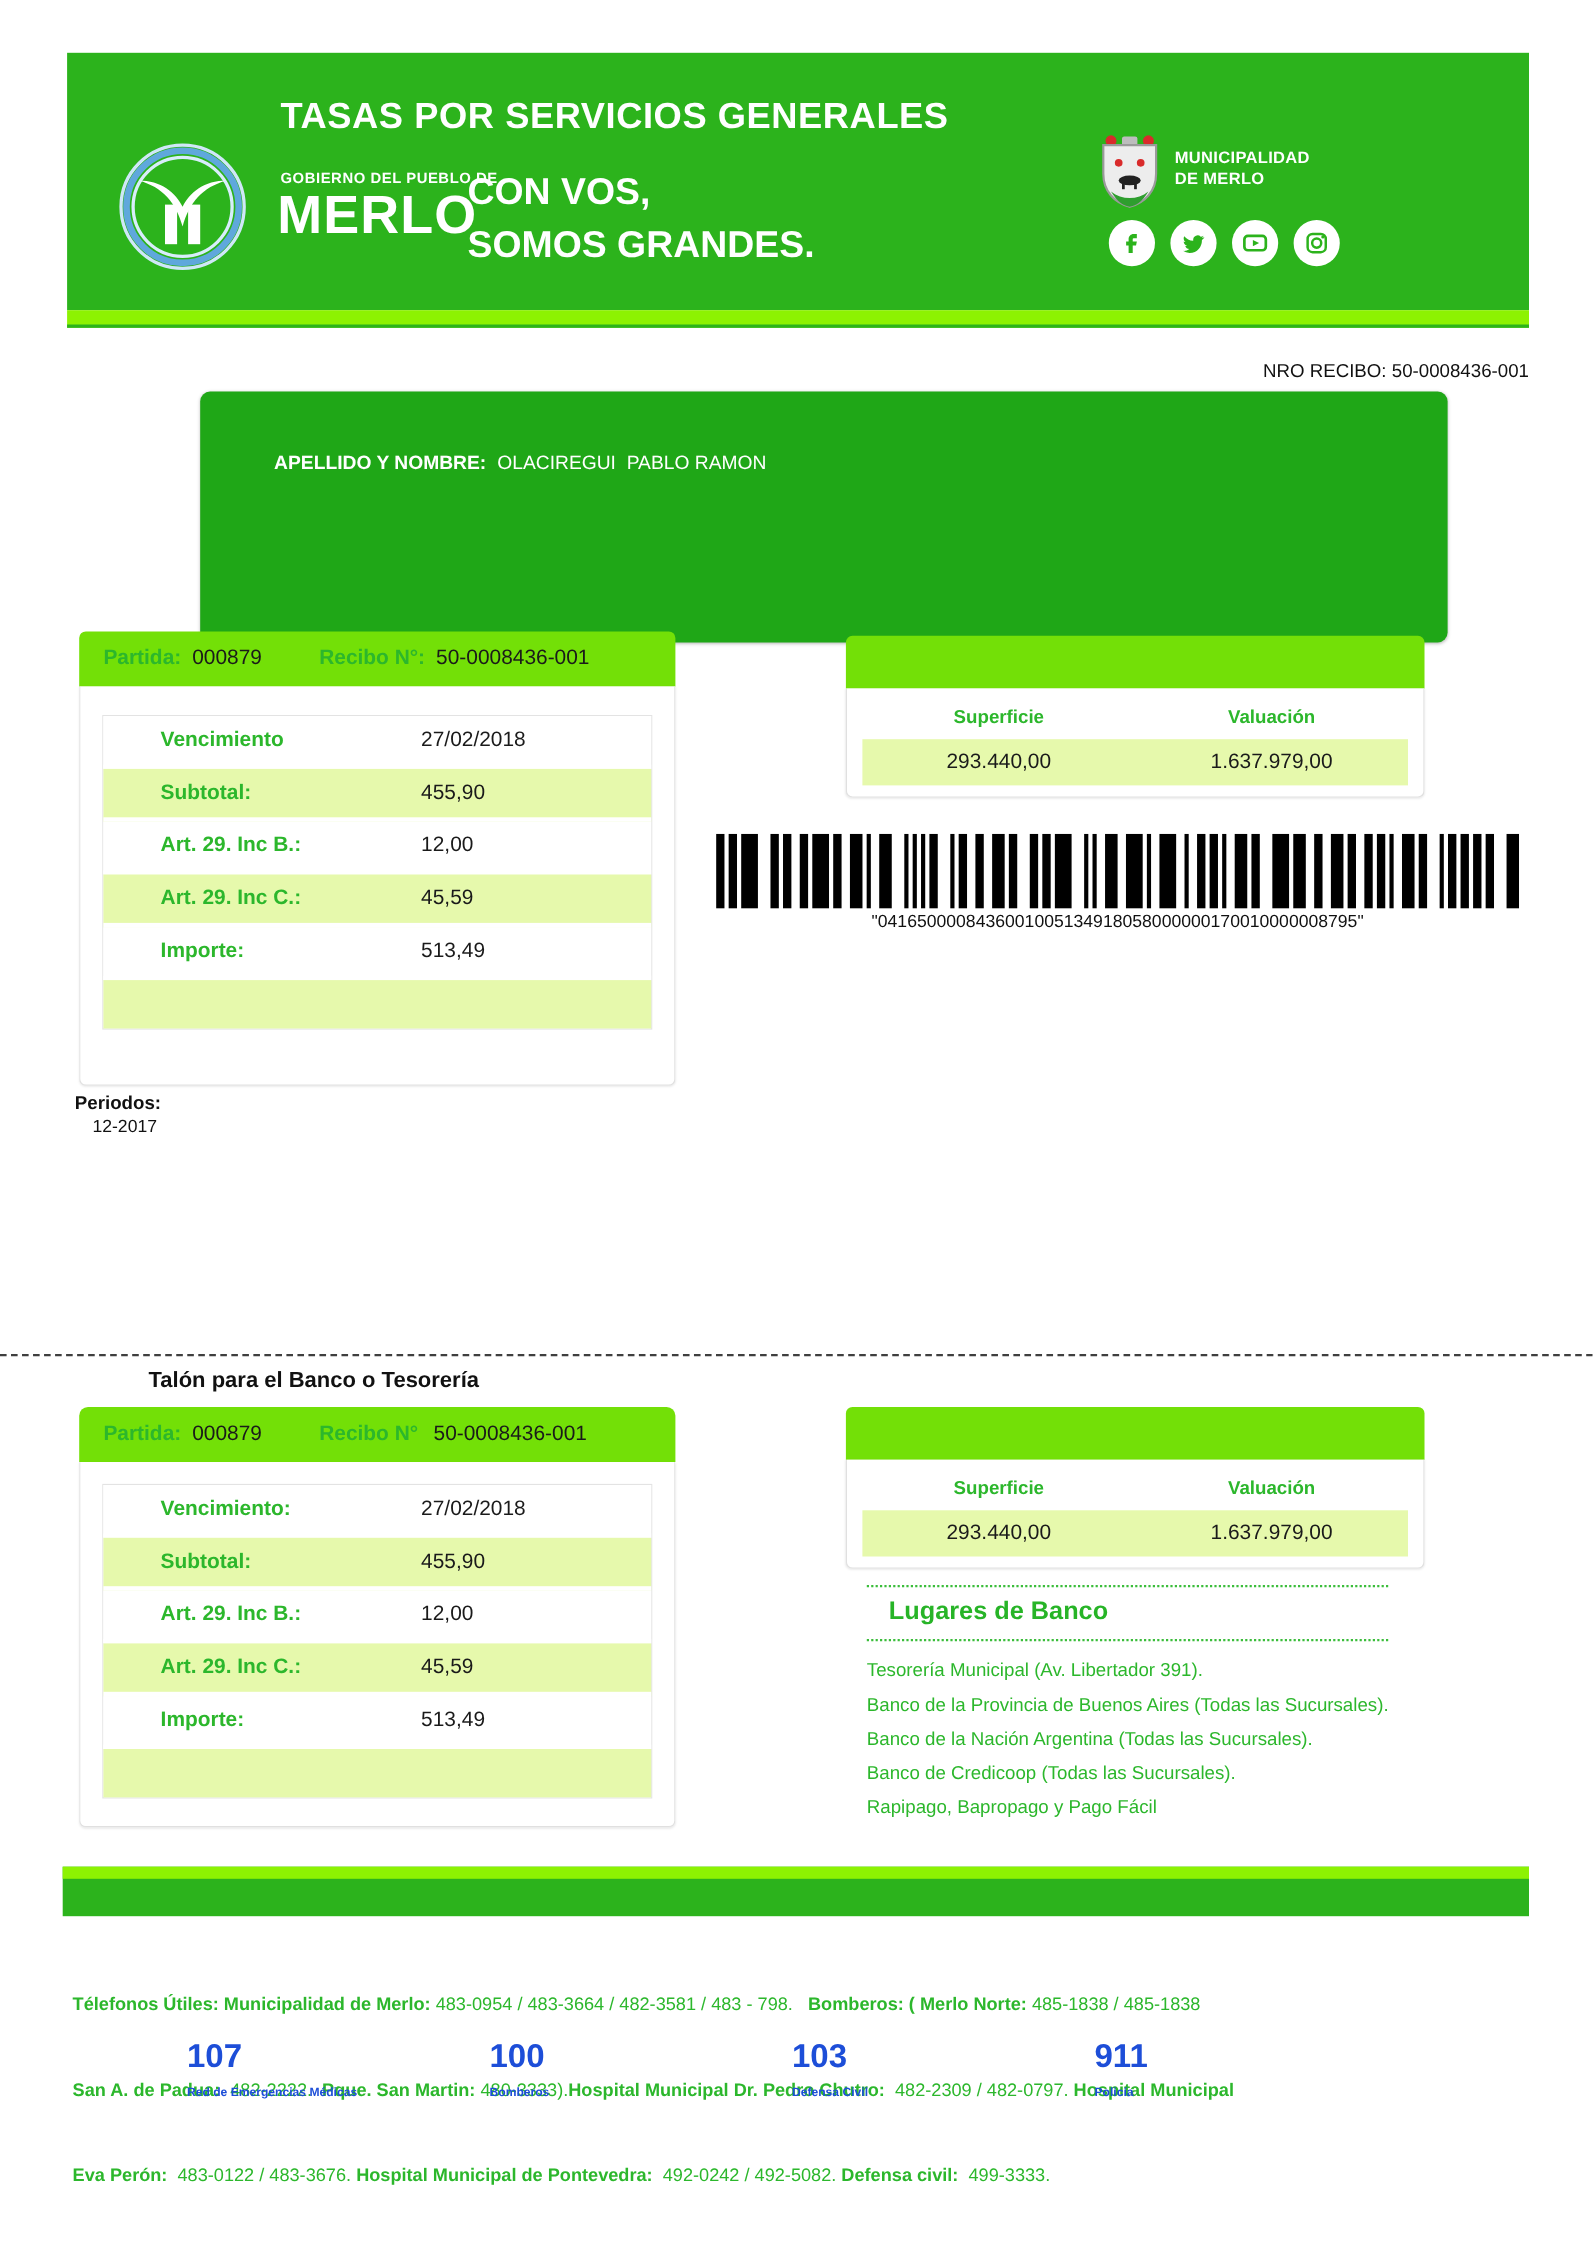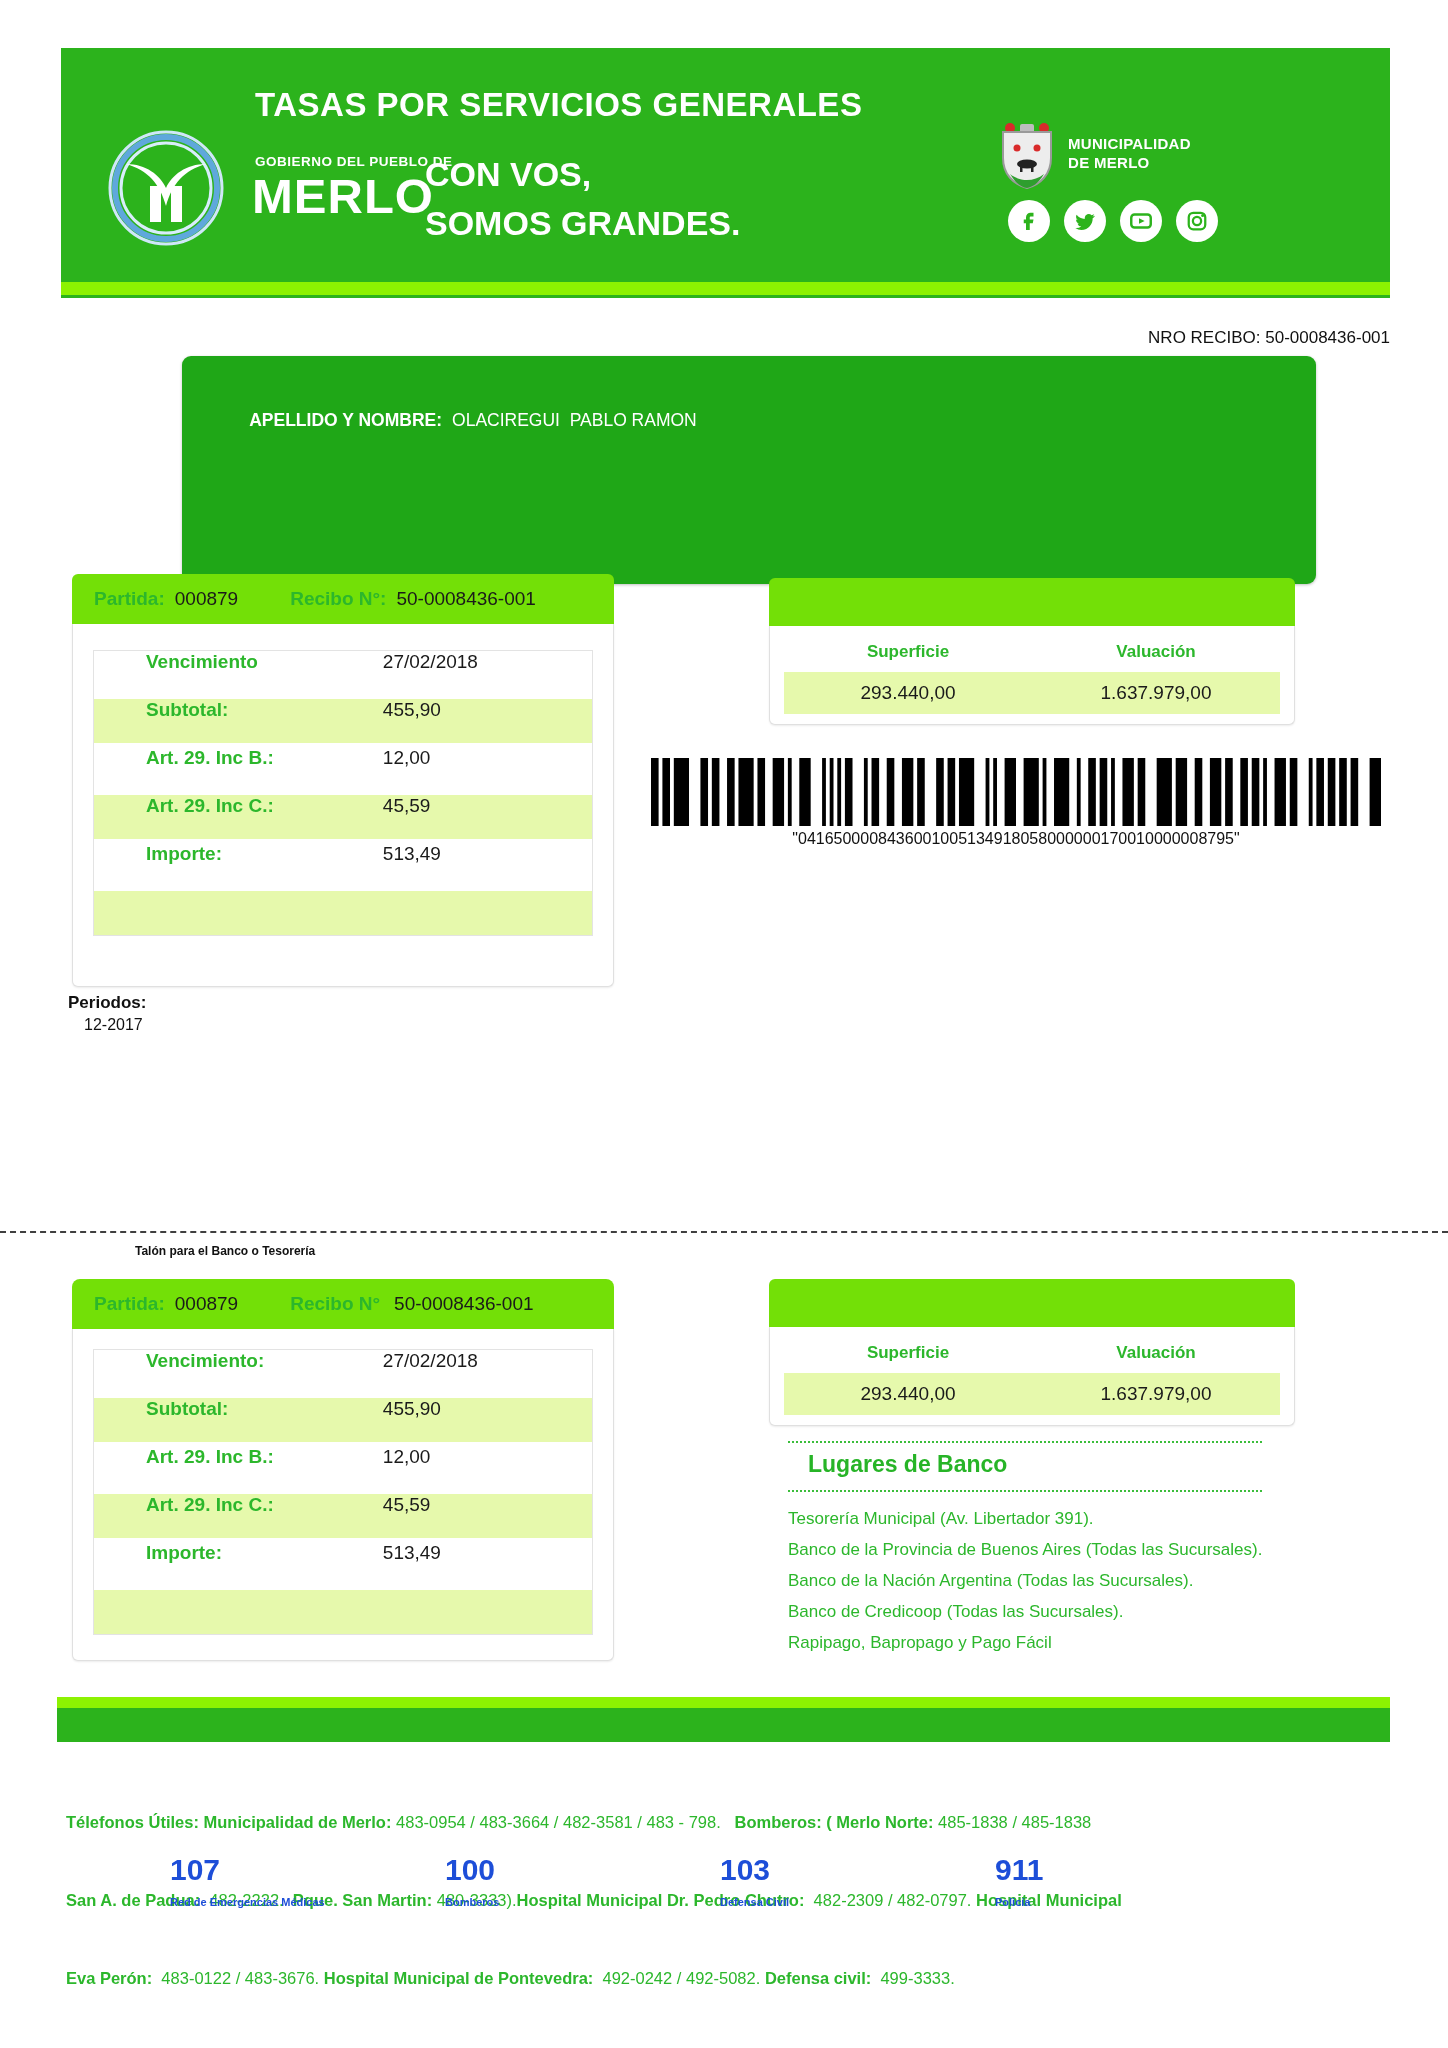--- a/index.html
+++ b/index.html
@@ -28,41 +28,41 @@
   .name-line{position:absolute;left:38px;top:33px;color:#fff;font-size:17.5px;white-space:pre-wrap;}
   .name-line .lbl{font-weight:bold;margin-right:10px;}
 
   
   .lime-bar{background:#73e007;border-radius:6px 6px 0 0;display:flex;align-items:center;font-size:19px;}
   .lime-bar .glabel{color:#2cb72c;font-weight:bold;}
   .lime-bar .gval{color:#1a1a1a;}
   .card{background:#fff;border:1px solid #e0e0e0;border-top:none;border-radius:0 0 6px 6px;
         box-shadow:0 1px 2px rgba(0,0,0,.08);}
   .rt{border:1px solid #e3e3e3;}
-  .rt-row{height:44px;display:flex;align-items:flex-start;border-bottom:4px solid #fff;background:#fff;}
+  .rt-row{height:44px;display:flex;align-items:center;border-bottom:4px solid #fff;background:#fff;}
   .rt-row:last-child{border-bottom:none;}
   .rt-row.alt{background:#e6f9ac;}
   .rt-label{flex:0 0 58%;padding-left:52px;box-sizing:border-box;color:#2cb72c;font-weight:bold;font-size:19px;}
   .rt-value{font-size:19px;color:#1a1a1a;}
 
   .val-headers{display:flex;margin:16px 14px 0 14px;}
   .val-headers div{flex:1;text-align:center;color:#2cb72c;font-weight:bold;font-size:17px;}
   .val-row{display:flex;margin:10px 14px 0 14px;background:#e6f9ac;height:42px;align-items:center;}
   .val-row div{flex:1;text-align:center;font-size:19px;color:#1a1a1a;}
 
   .periodos-label{left:68px;top:993px;font-size:17px;font-weight:bold;color:#111;}
   .periodos-value{left:84px;top:1016px;font-size:16px;color:#111;}
 
   .barcode{left:651px;top:758px;width:730px;height:68px;}
   .barcode svg rect{fill:#000;}
   .barcode-text{left:651px;top:830px;width:730px;text-align:center;font-size:16px;color:#111;}
 
   
   .divider{left:0px;top:1231px;width:1448px;border-top:2px dashed #3f3f3f;}
-  .talon-title{left:135px;top:1244px;font-size:12px;font-weight:bold;color:#111;}
+  .talon-title{left:135px;top:1244px;font-size:20px;font-weight:bold;color:#111;}
 
   .dotted{border-top:2px dotted #3bbd3b;}
   .lugares-title{left:808px;top:1451px;color:#27b427;font-size:23px;font-weight:bold;}
   .lugares-list{left:788px;top:1503px;width:560px;color:#2cb72c;font-size:17px;line-height:31px;}
 
   
   .footer-bar{left:57px;top:1697px;width:1333px;height:34px;background:#2cb31c;border-top:11px solid #8df202;}
   .phones{left:66px;top:1757px;width:1330px;color:#2cb72c;font-size:16.5px;line-height:26px;white-space:pre-wrap;}
   .phones .b{font-weight:bold;}
   .emergency{left:170px;top:1852px;width:1100px;display:flex;}

